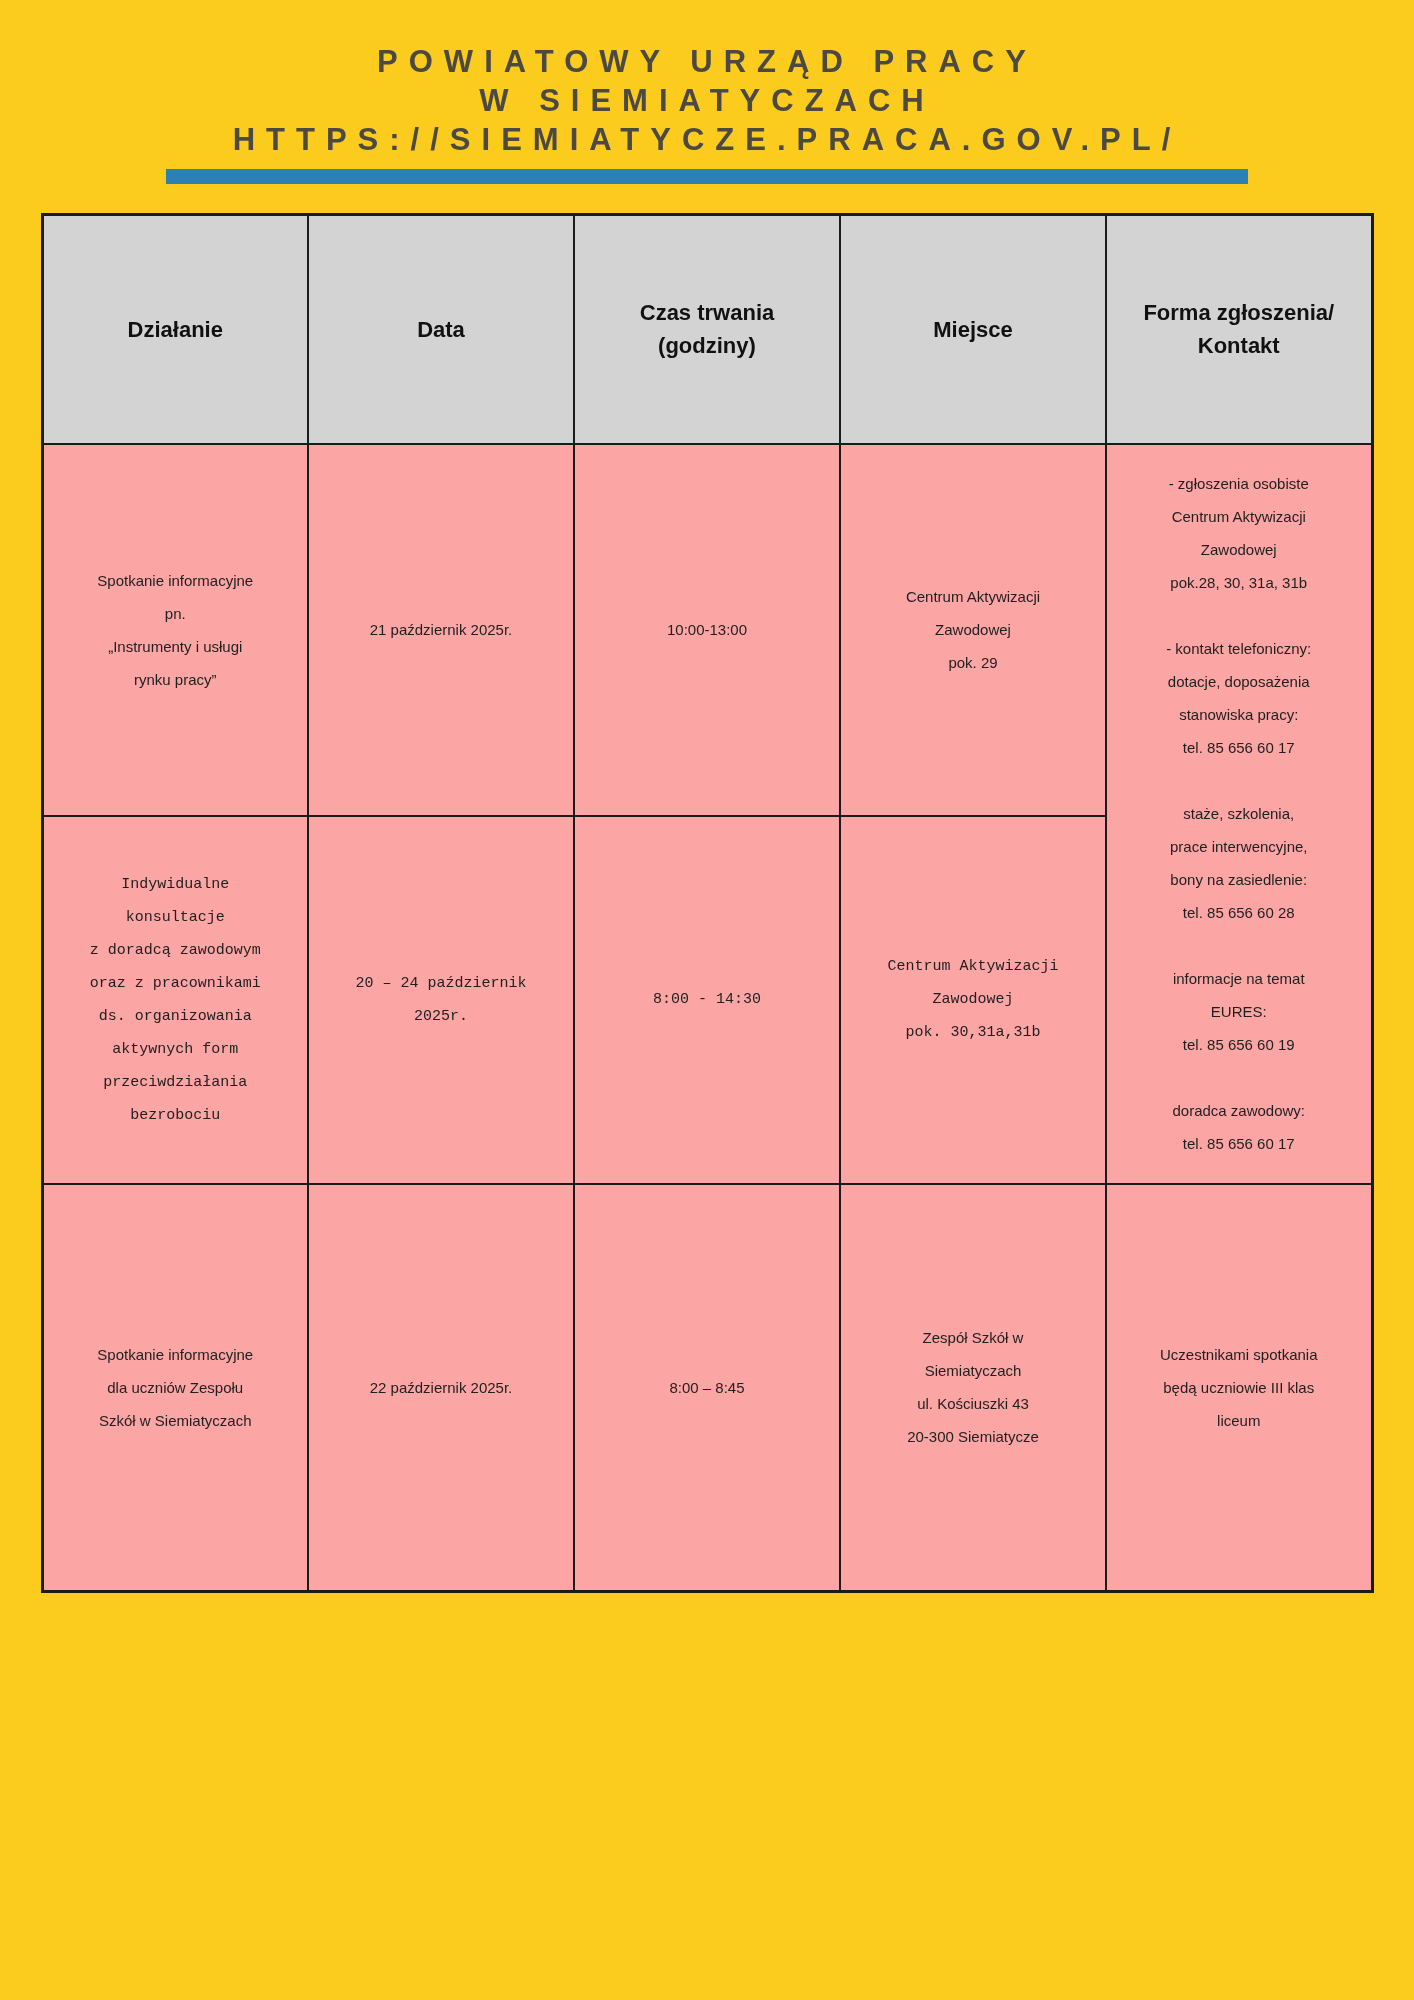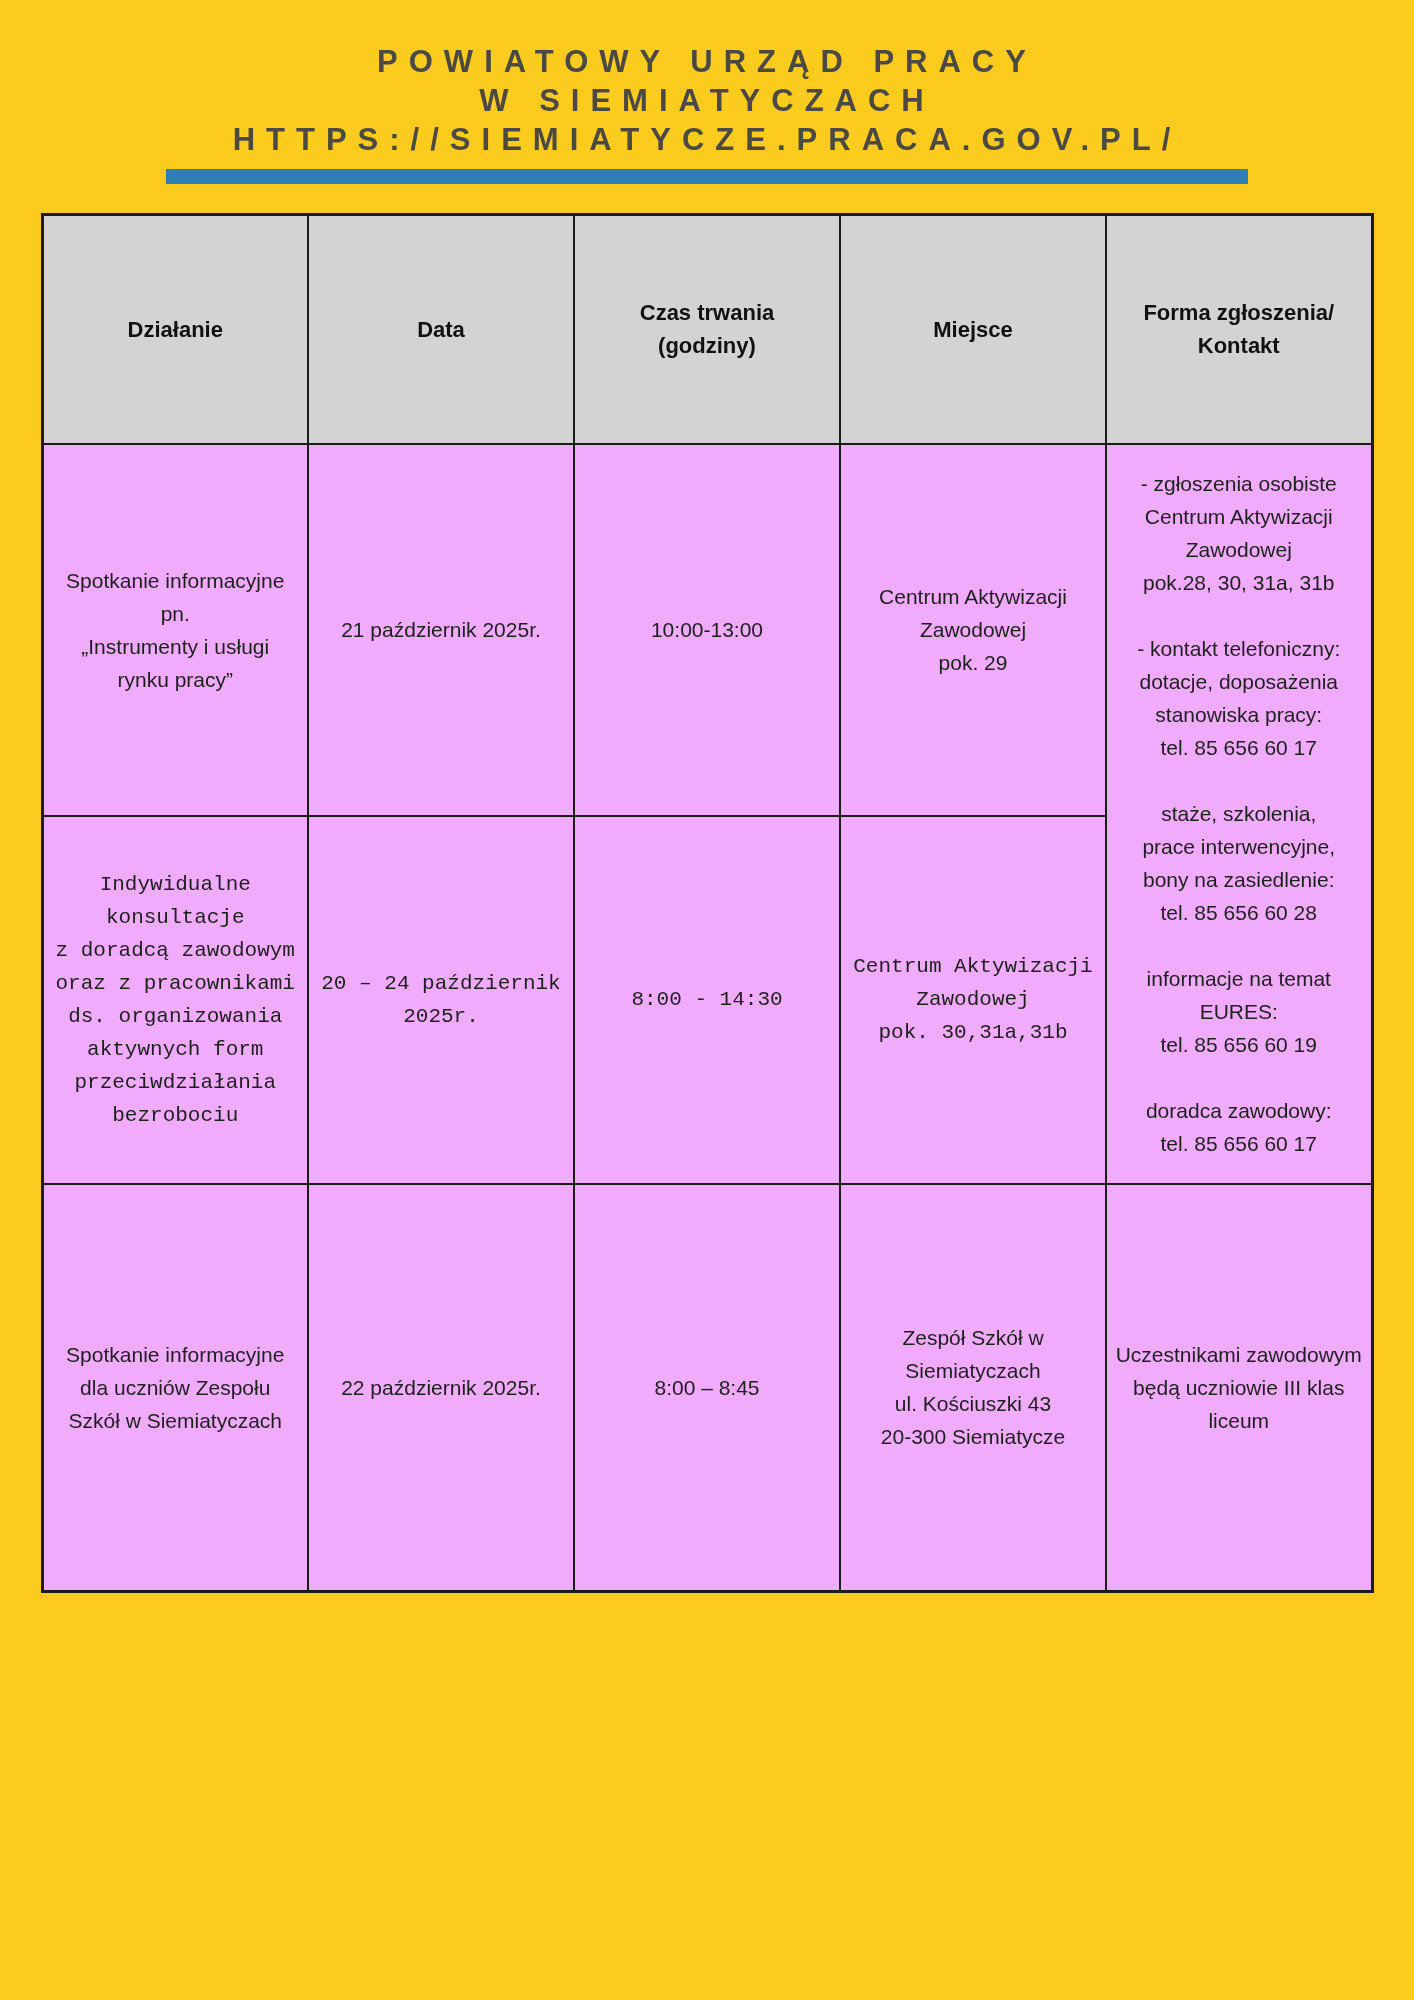--- a/index.html
+++ b/index.html
@@ -48,23 +48,23 @@
   }
   table.schedule th {
     background: #D3D3D3;
     color: #111111;
     font-weight: bold;
     font-size: 22px;
     line-height: 33px;
   }
   table.schedule td {
     color: #1F1F1F;
-    font-size: 21px;
+    font-size: 15px;
     line-height: 33px;
-    background: #f0abfc;
+    background: #fca5a5;
   }
   tr.head-row  { height: 229px; }
   tr.body-row-1 { height: 372px; }
   tr.body-row-2 { height: 368px; font-family: Liberation Mono, monospace; }
   tr.body-row-3 { height: 408px; }
 </style>
 </head>
 <body>
 
 <div class="title-block">
@@ -144,18 +144,18 @@
     <tr class="body-row-3">
       <td>Spotkanie informacyjne
 dla uczniów Zespołu
 Szkół w Siemiatyczach</td>
       <td>22 październik 2025r.</td>
       <td>8:00 – 8:45</td>
       <td>Zespół Szkół w
 Siemiatyczach
 ul. Kościuszki 43
 20-300 Siemiatycze</td>
-      <td>Uczestnikami zawodowym
+      <td>Uczestnikami spotkania
 będą uczniowie III klas
 liceum</td>
     </tr>
   </tbody>
 </table>
 
 </body></html>

